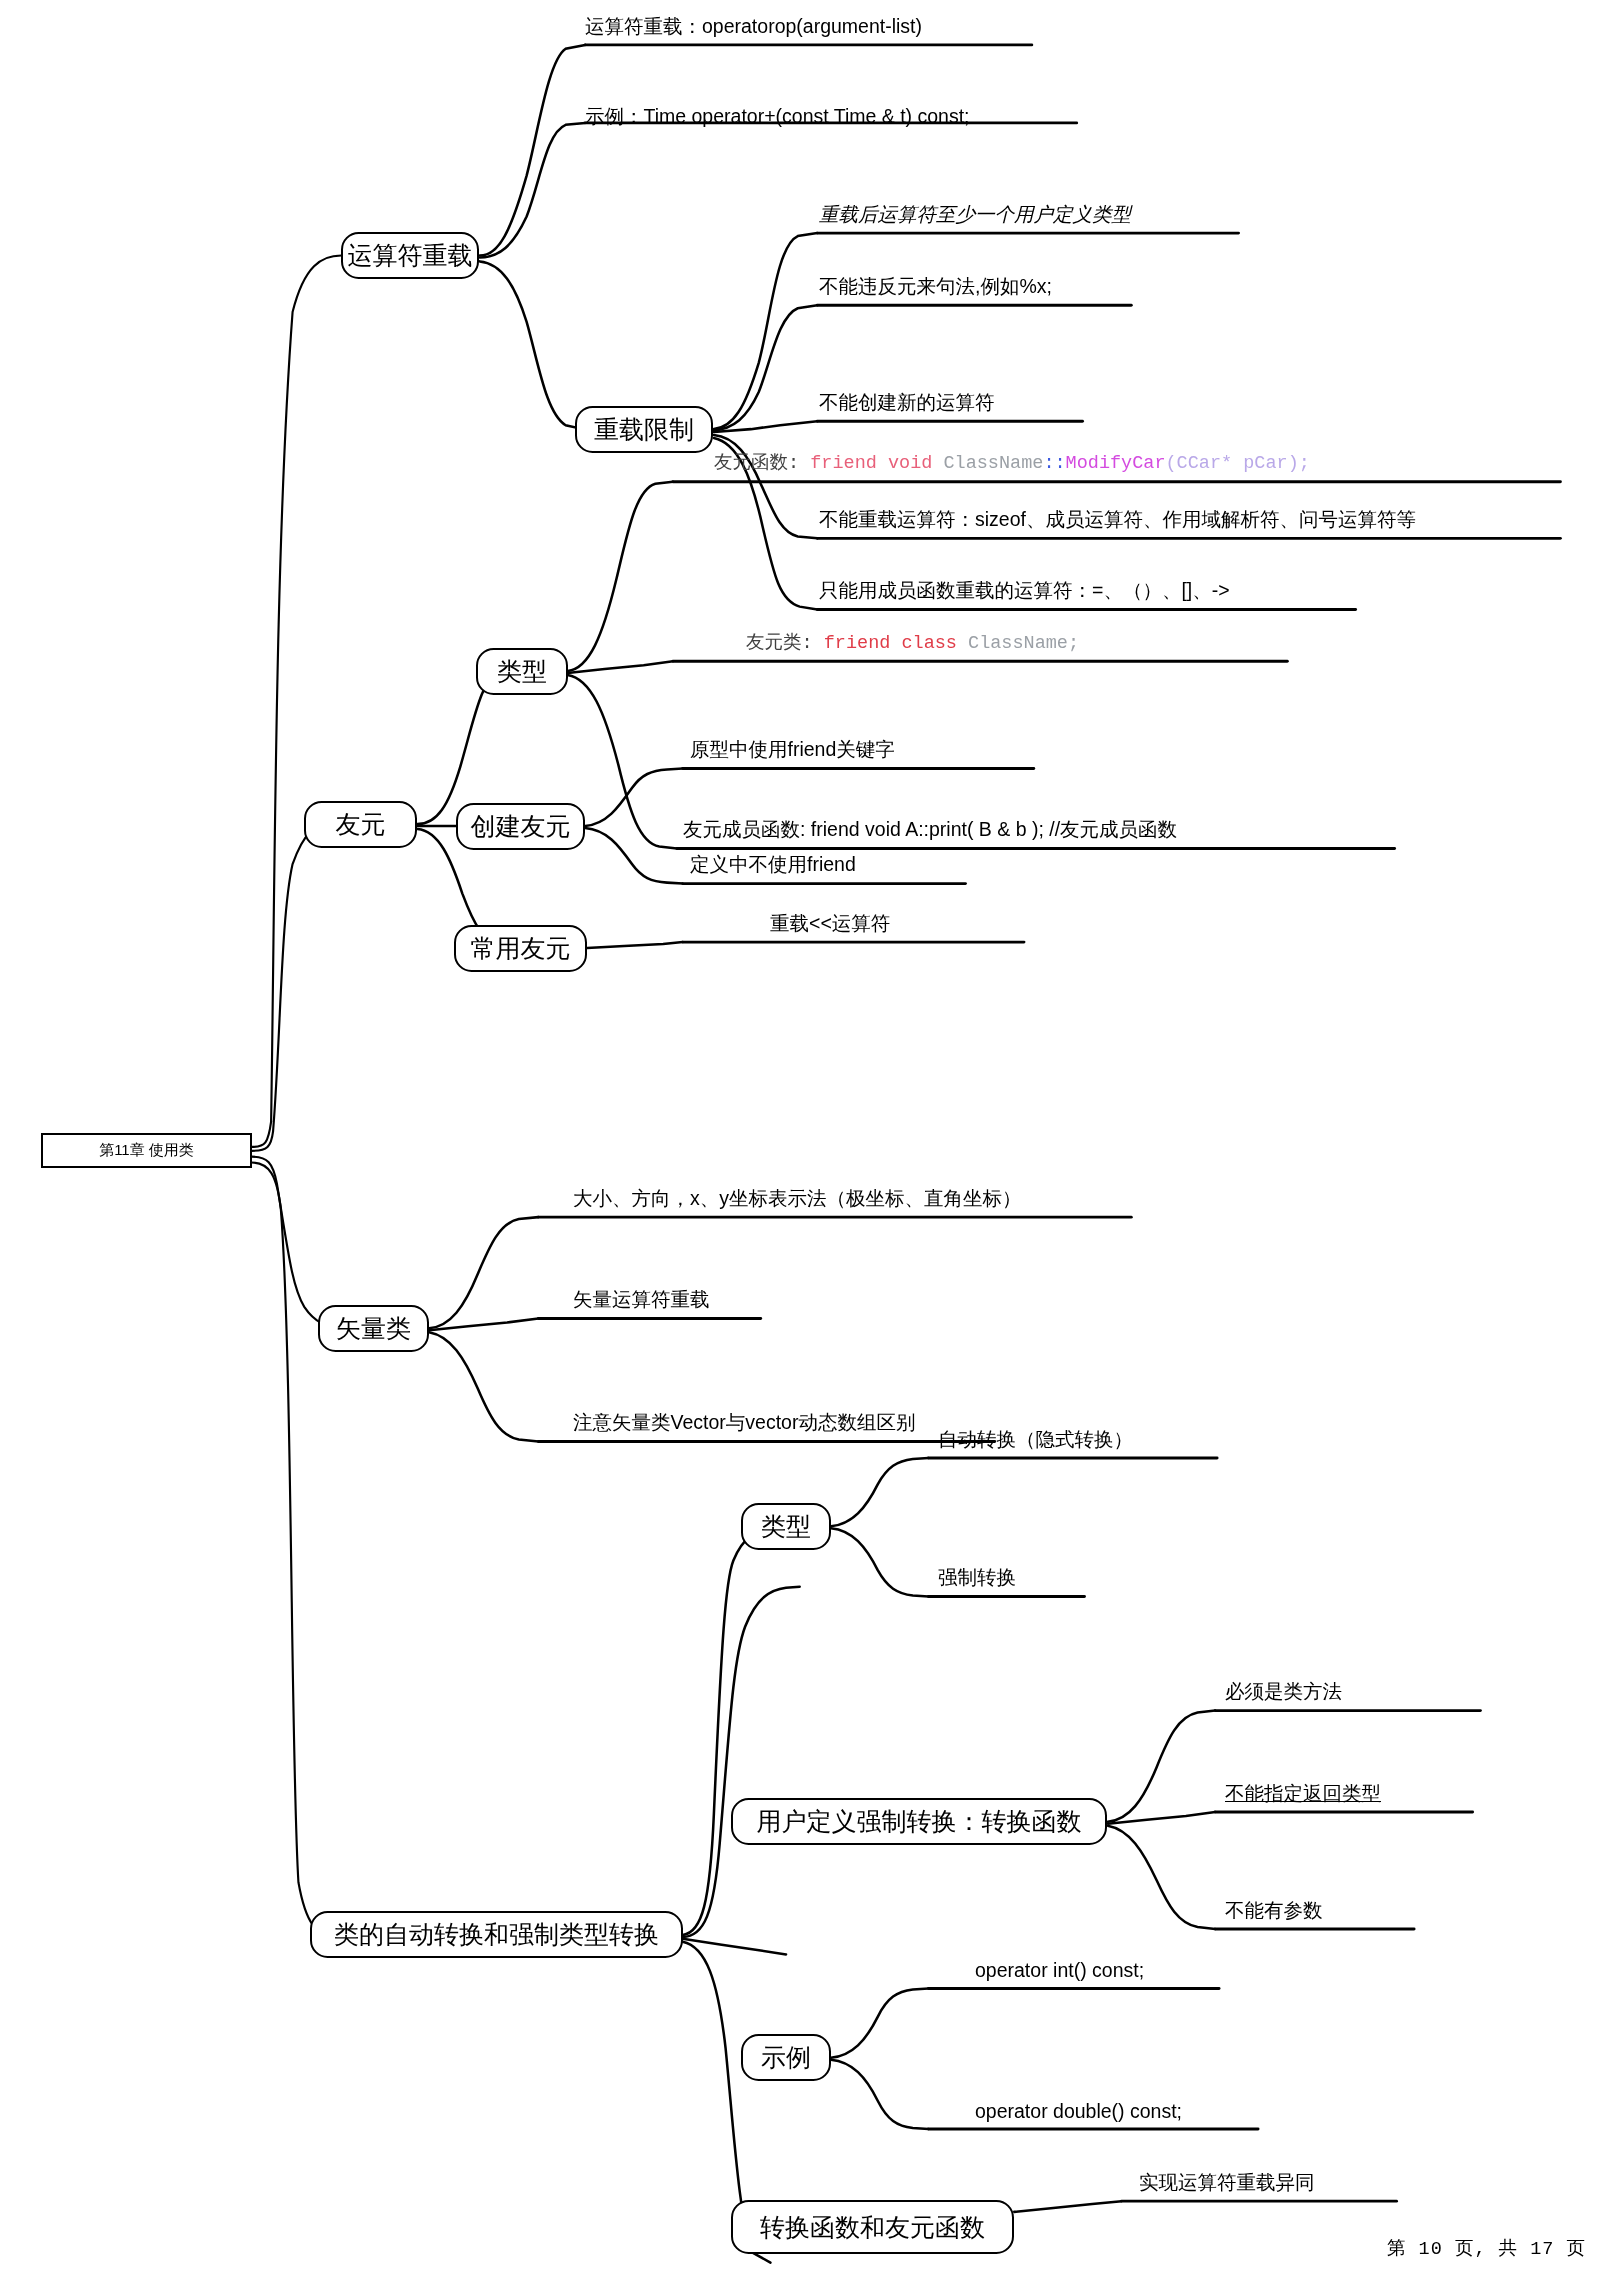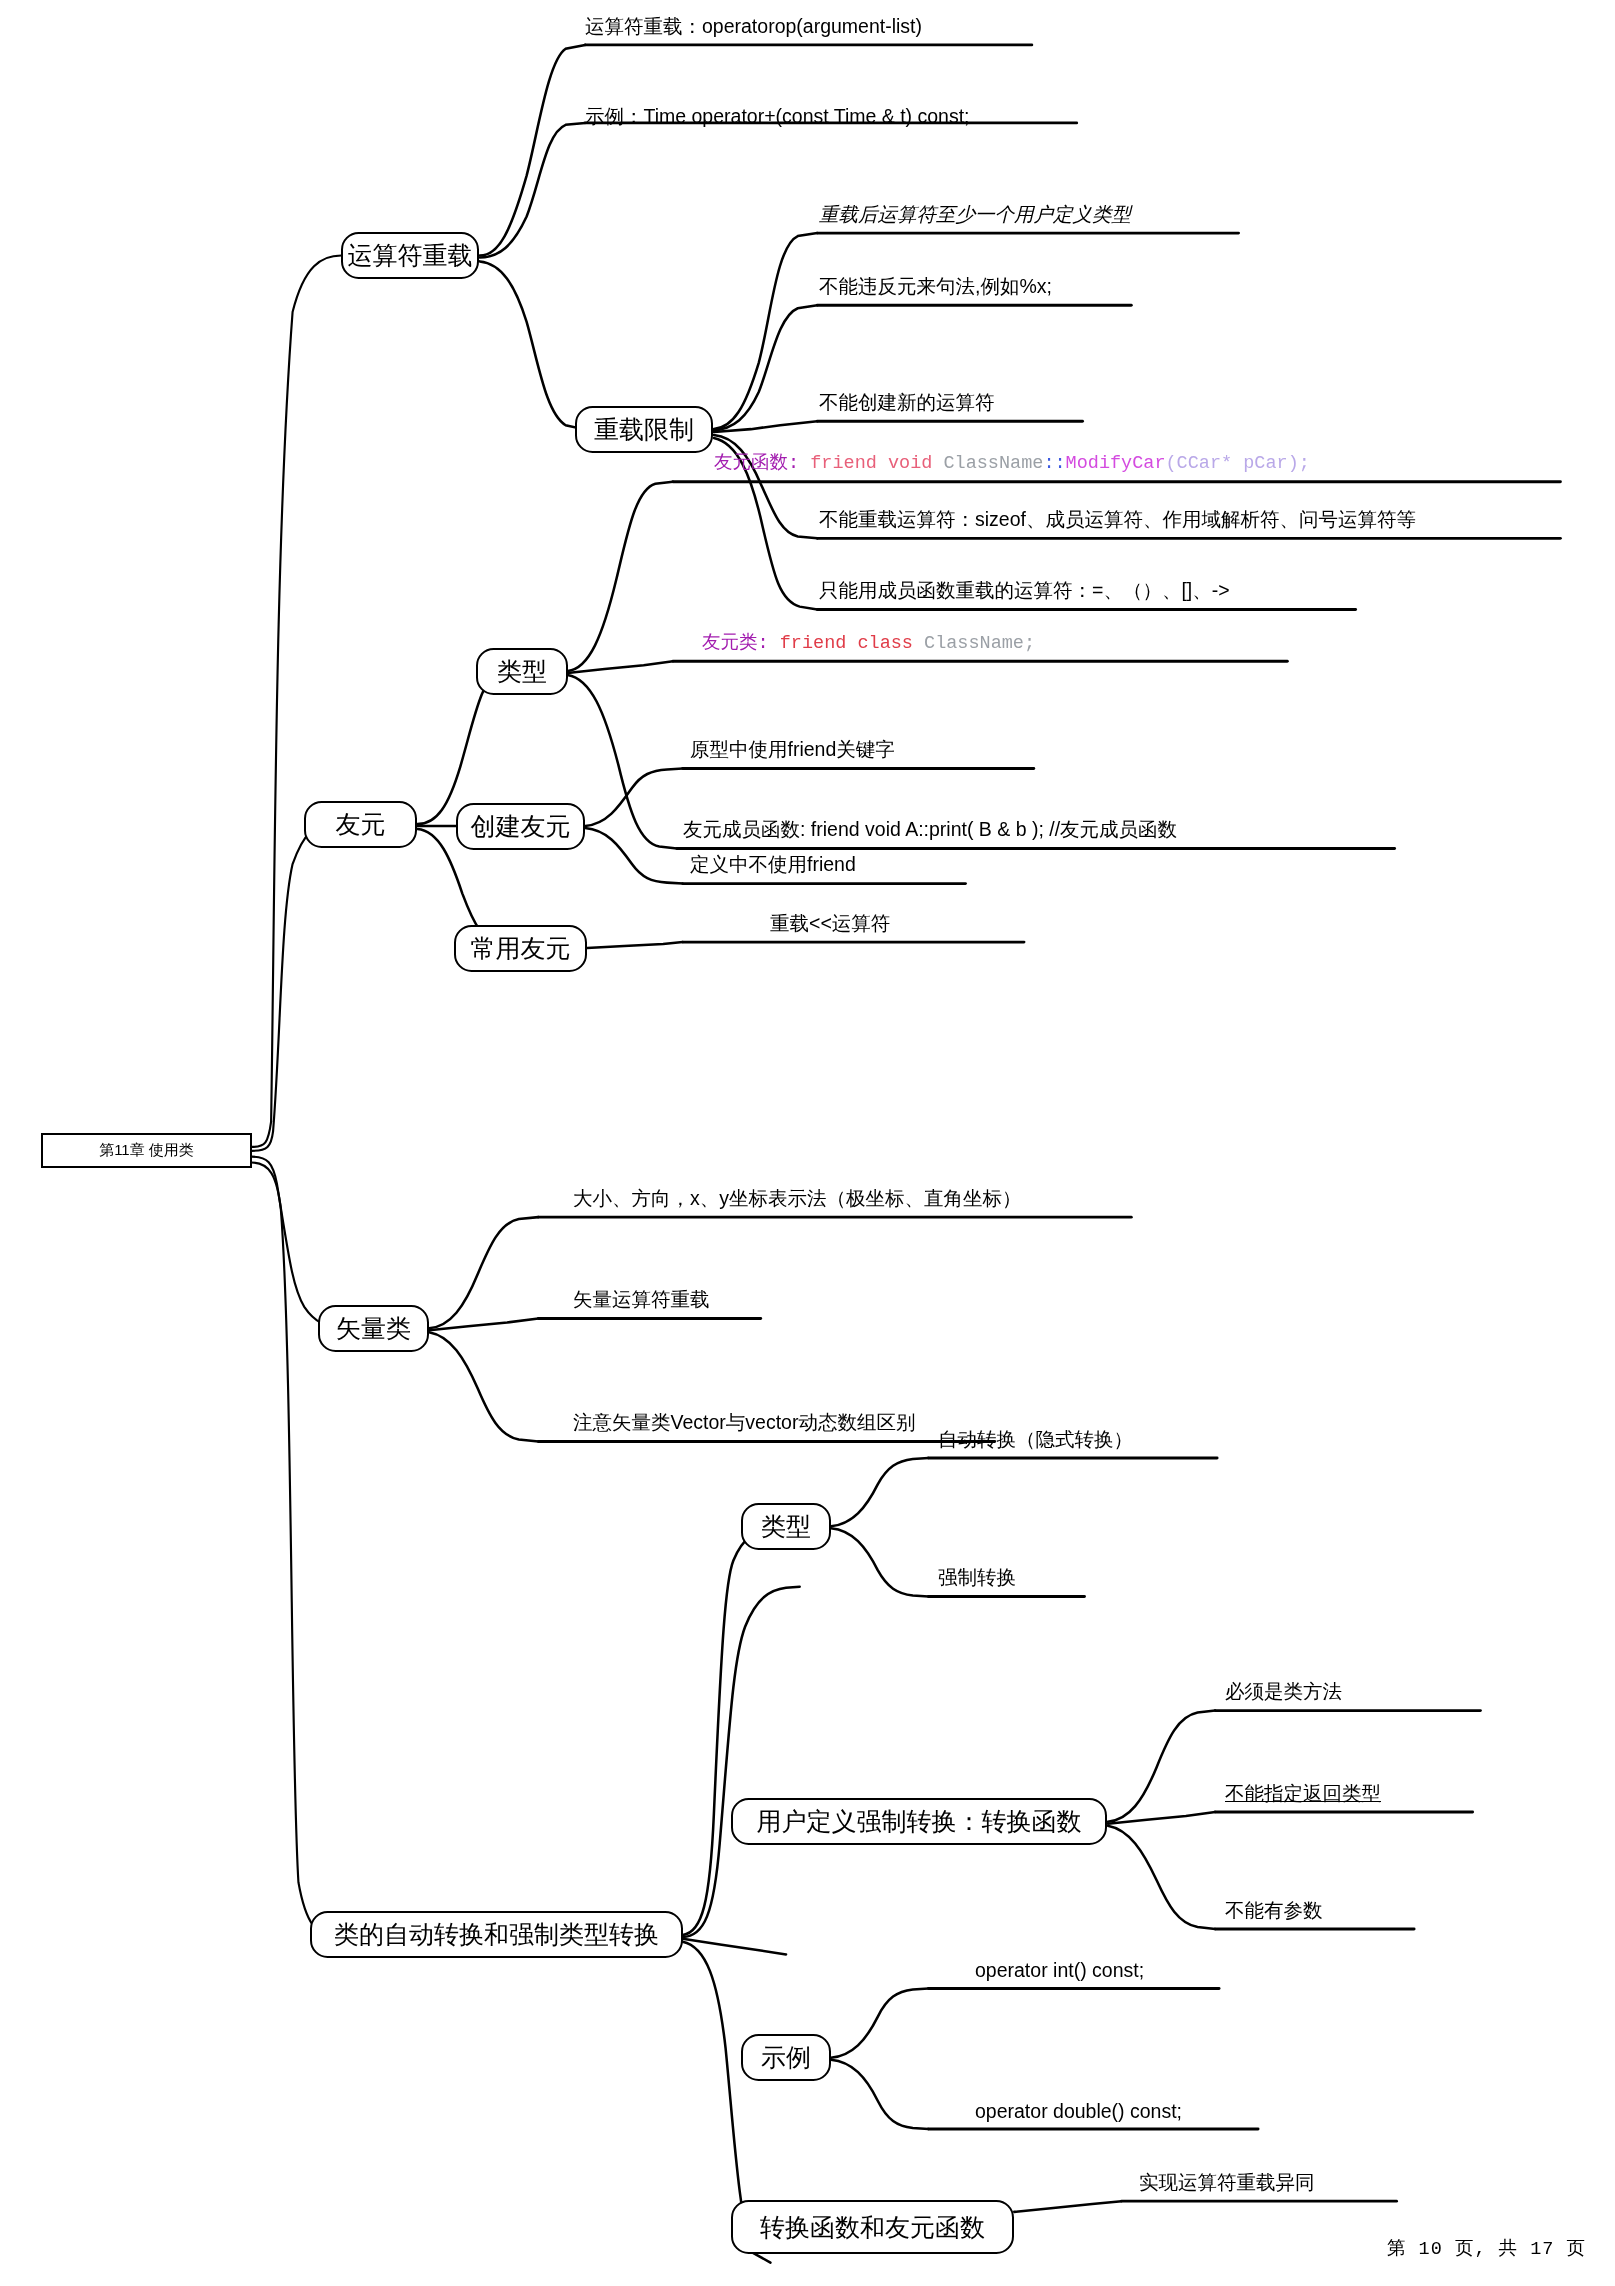--- a/index.html
+++ b/index.html
@@ -65,21 +65,21 @@
     letter-spacing: 0px;
   }
   .footer {
     position: absolute;
     font-family: "Liberation Serif", serif;
     font-size: 18.5px;
     letter-spacing: 1px;
     z-index: 3;
   }
   
-  .t-black   { color: #a21caf; }
+  .t-black   { color: #404040; }
   .t-red     { color: #E8607A; }
   .t-red2    { color: #E03C48; }
   .t-gray    { color: #9BA0A6; }
   .t-blue    { color: #3C5AE0; }
   .t-magenta { color: #D44BE0; }
   .t-lav     { color: #B9A8E8; }
 </style>
 </head>
 <body>
 
@@ -207,21 +207,21 @@
   </div>
 
   <div class="node branch-node" style="left:476px; top:648px; width:92px; height:47px;">
     <span>类型</span>
   </div>
 
   <div class="leaf mono" style="left:714px; top:454px;">
     <span class="t-black">友元函数: </span><span class="t-red">friend void </span><span class="t-gray"> ClassName</span><span class="t-blue">::</span><span class="t-magenta">ModifyCar</span><span class="t-lav">(CCar* pCar);</span>
   </div>
 
-  <div class="leaf mono" style="left:702px; top:634px;">
+  <div class="leaf mono" style="left:746px; top:634px;">
     <span class="t-black">友元类: </span><span class="t-red2">friend class </span><span class="t-gray">ClassName;</span>
   </div>
 
   <div class="leaf" style="left:683px; top:819px;">友元成员函数: friend void A::print( B &amp; b ); //友元成员函数</div>
 
   <div class="node branch-node" style="left:456px; top:803px; width:129px; height:47px;">
     <span>创建友元</span>
   </div>
 
   <div class="leaf" style="left:690px; top:739px;">原型中使用friend关键字</div>

